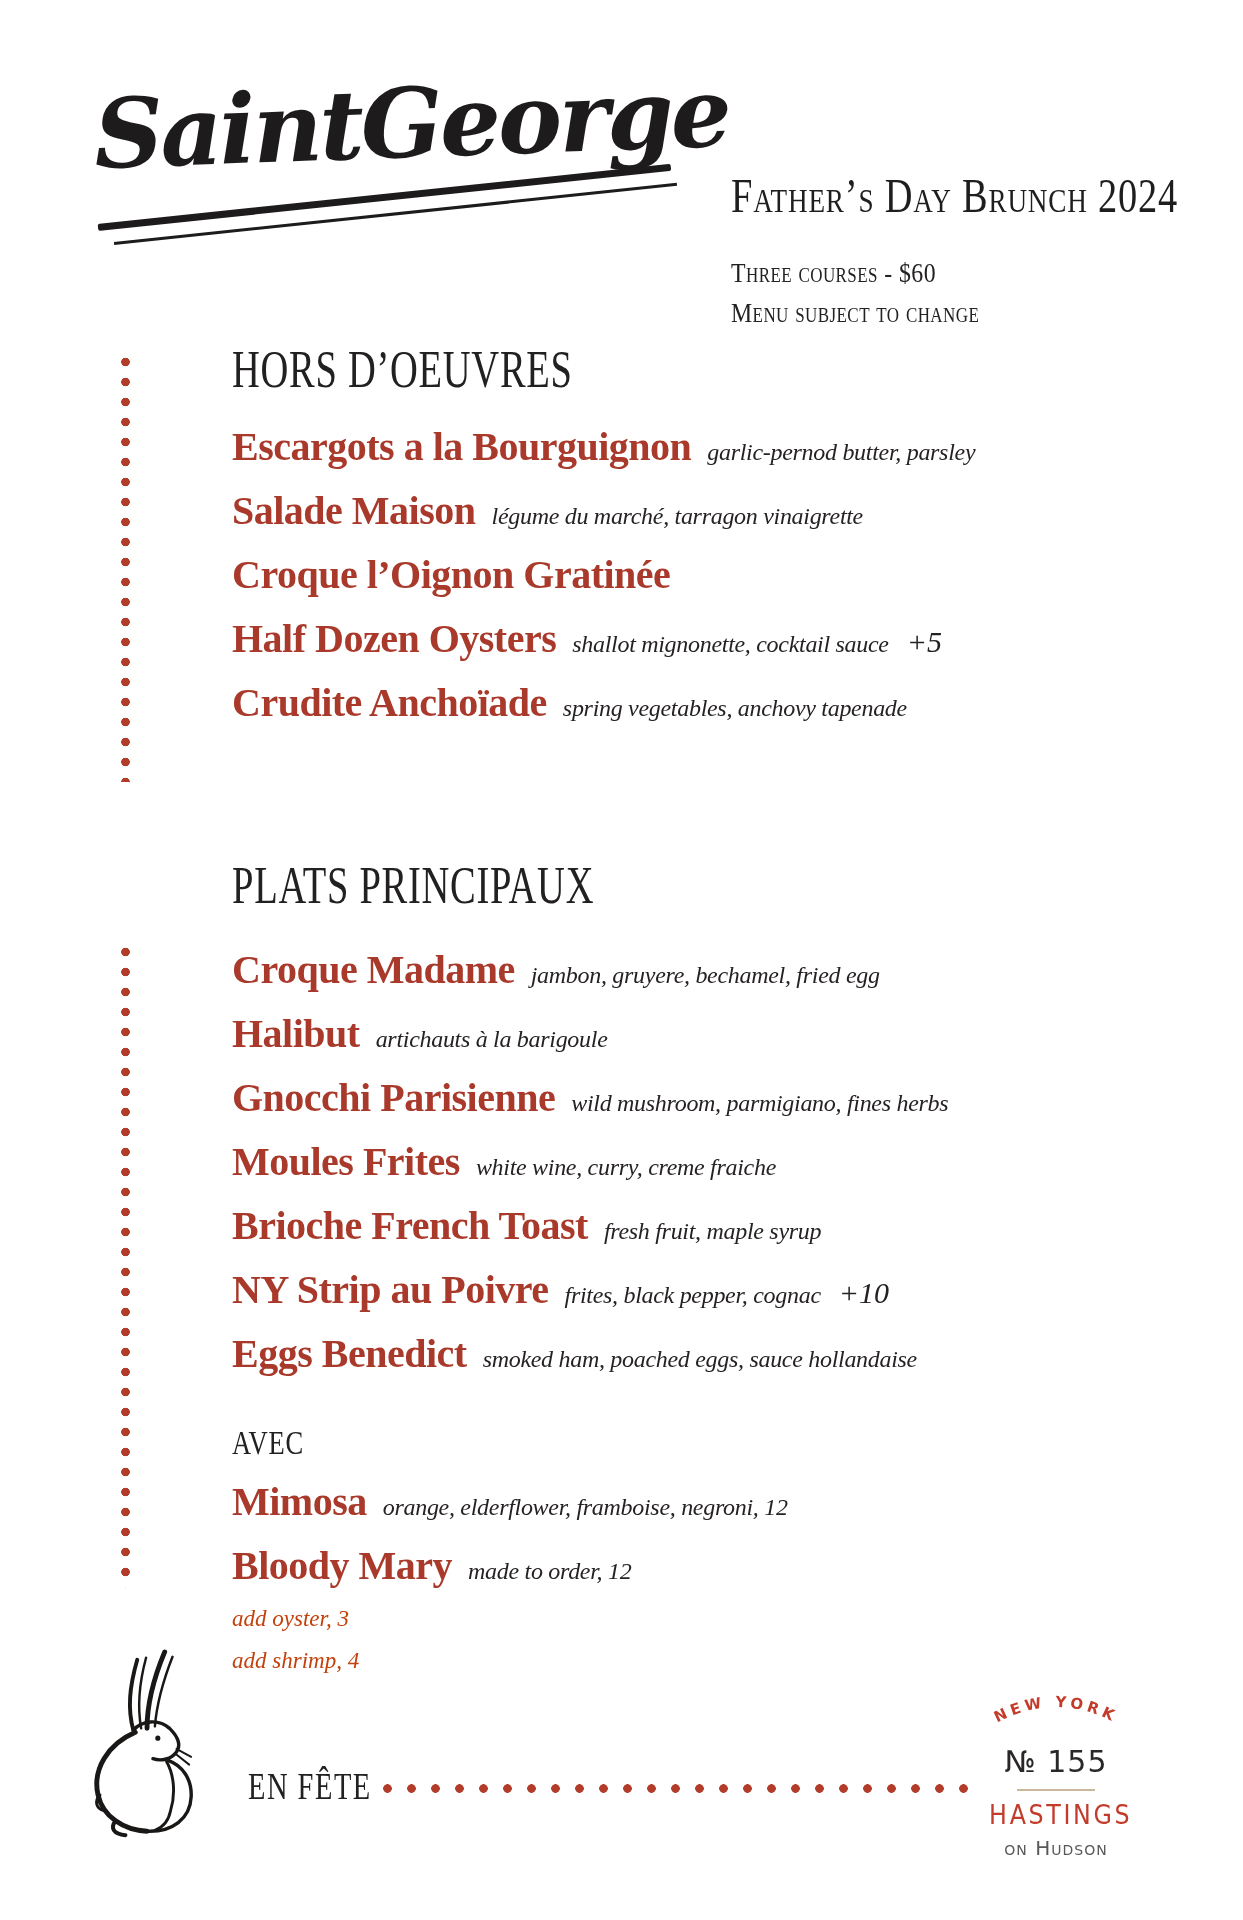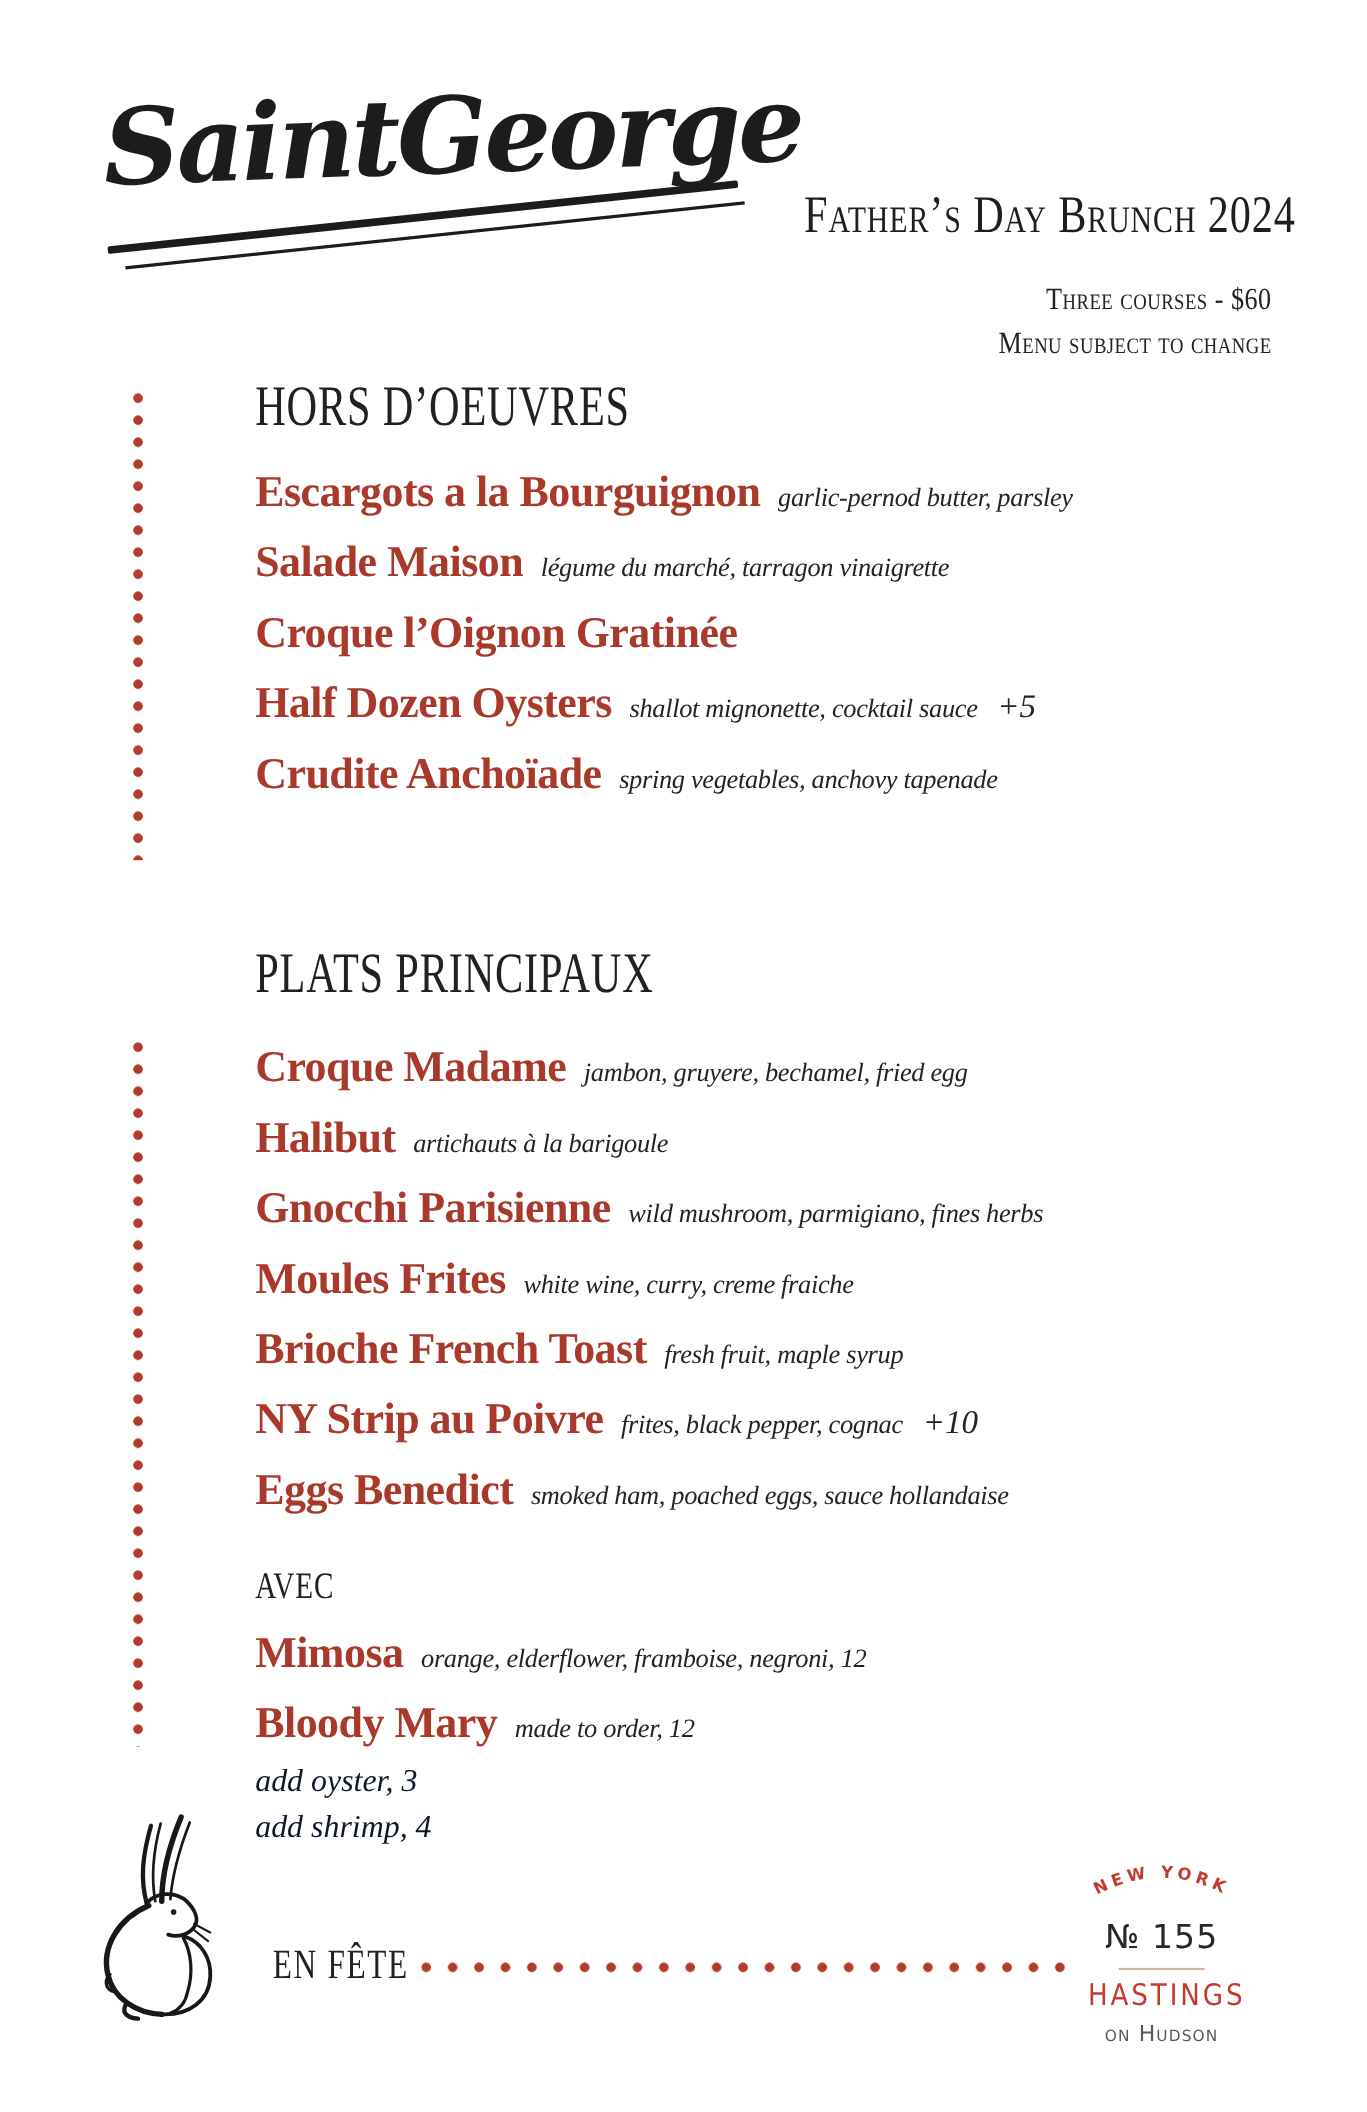--- a/index.html
+++ b/index.html
@@ -15,21 +15,21 @@
     transform:rotate(-2deg);transform-origin:left top;white-space:nowrap;
   }
   .logo-underline-thick{
     position:absolute;left:98px;top:224px;width:576px;height:7px;background:#1d1b1c;
     transform:rotate(-6deg);transform-origin:left center;border-radius:2px;
   }
   .logo-underline-thin{
     position:absolute;left:114px;top:242px;width:566px;height:2.5px;background:#1d1b1c;
     transform:rotate(-6deg);transform-origin:left center;
   }
-  .deck{position:absolute;left:731px;top:168px;width:500px;text-align:right;}
+  .deck{position:absolute;left:731px;top:168px;width:500px;}
   .deck-title{
     font-size:48px;font-variant:small-caps;letter-spacing:1px;color:#1f1d1e;
     transform:scaleX(0.80);transform-origin:left top;white-space:nowrap;
   }
   .deck-sub{
     font-size:28px;font-variant:small-caps;letter-spacing:0.5px;color:#242122;
     transform:scaleX(0.85);transform-origin:left top;white-space:nowrap;line-height:40px;
   }
   .deck-sub.first{margin-top:30px;}
   
@@ -47,21 +47,21 @@
     transform:scaleX(0.74);transform-origin:left top;font-weight:400;
   }
   .section-heading.small{font-size:34px;transform:scaleX(0.78);}
   .items{position:absolute;left:232px;width:1000px;}
   .menu-row{line-height:64px;height:64px;white-space:nowrap;}
   .item-name{
     font-size:40px;font-weight:bold;color:var(--accent-red);letter-spacing:-0.5px;
   }
   .item-desc{font-size:24px;font-style:italic;color:#262223;margin-left:16px;letter-spacing:-0.3px;font-family:Liberation Serif, serif;}
   .item-price{font-size:30px;font-style:italic;color:#262223;margin-left:18px;}
-  .footnote{font-size:29px;font-style:italic;color:#0f172a;line-height:42px;height:42px;}
+  .footnote{font-size:23px;font-style:italic;color:#c2410c;line-height:42px;height:42px;}
   
   .rabbit{position:absolute;left:80px;top:1648px;width:138px;height:196px;}
   .tagline{
     position:absolute;left:248px;top:1764px;font-size:38px;letter-spacing:2px;color:#232021;
     transform:scaleX(0.75);transform-origin:left top;white-space:nowrap;
   }
   .hdots{
     position:absolute;left:383px;top:1784px;width:592px;height:9px;
     background-image:radial-gradient(circle at 4.5px 4.5px, var(--dot-red) 4px, rgba(0,0,0,0) 4.6px);
     background-size:24px 9px;background-repeat:repeat-x;

